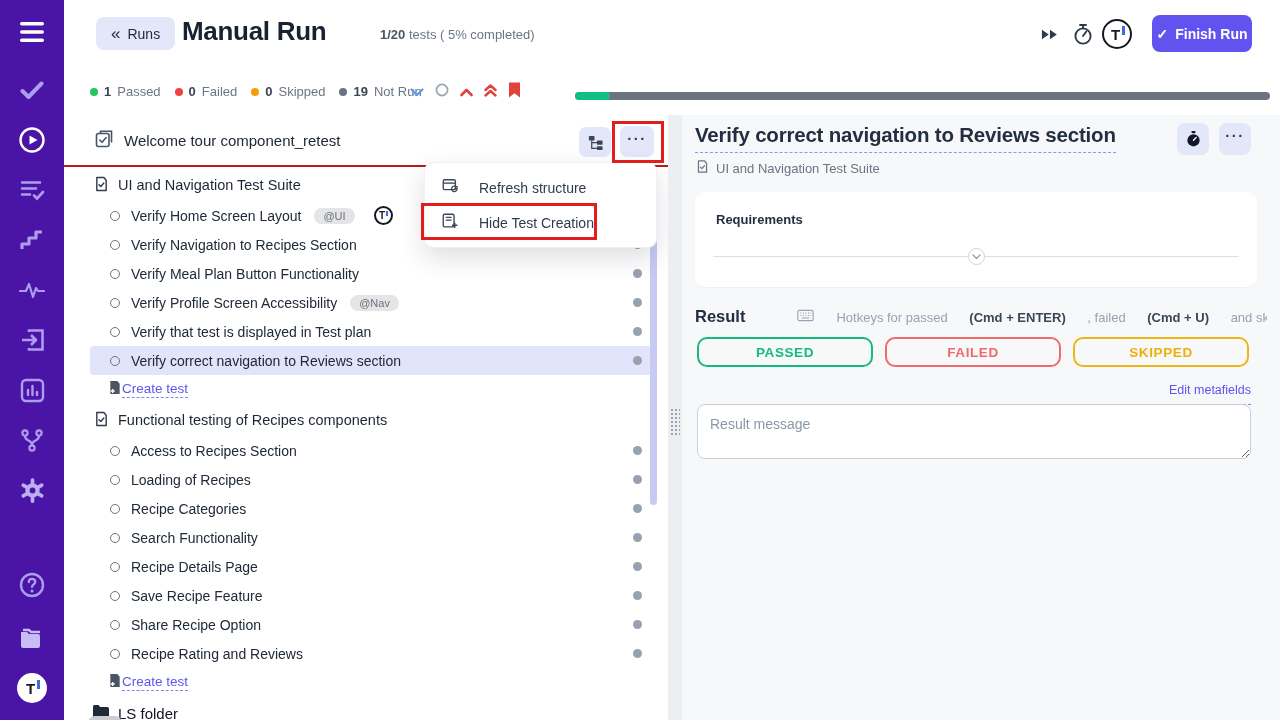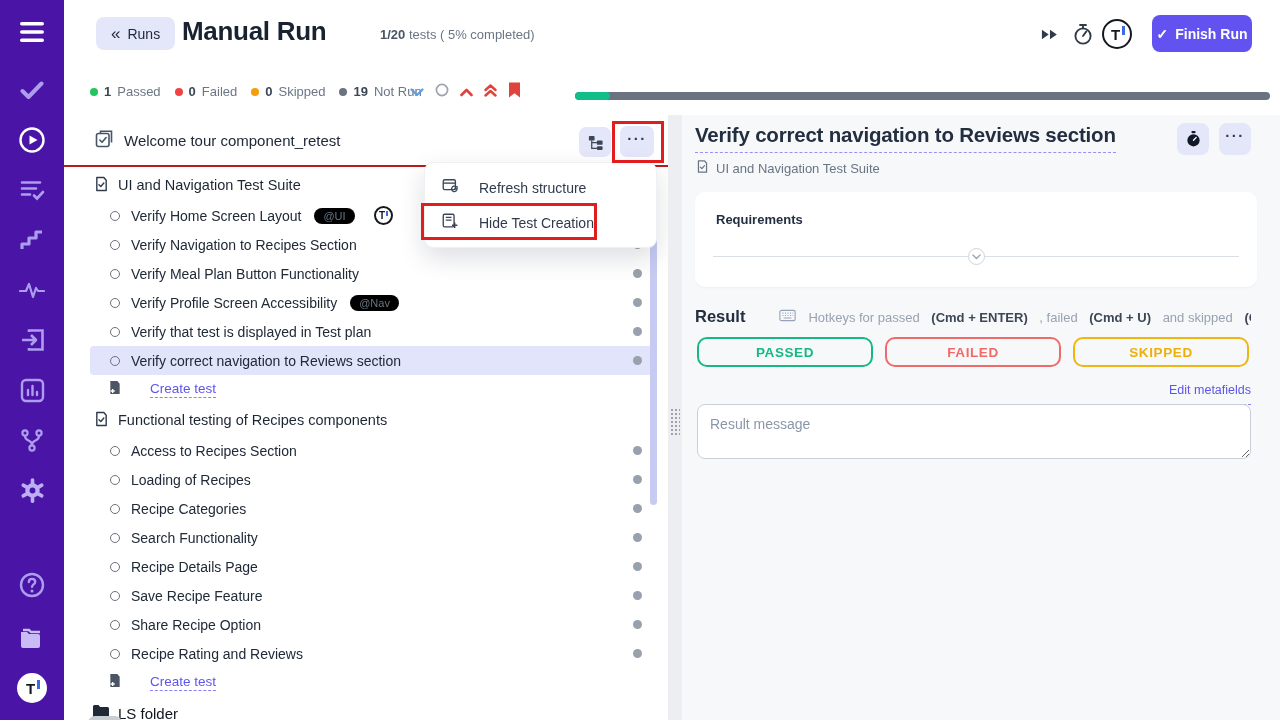--- a/index.html
+++ b/index.html
@@ -53,25 +53,25 @@
   .redbox { position:absolute; border:3px solid #E11D1D; z-index:30; pointer-events:none; }
   #redbox-more { left:548px; top:6px; width:52px; height:42px; }
   #redbox-hide { left:357px; top:88px; width:176px; height:37px; }
 
   
   #tree { position:absolute; left:0; top:54px; width:604px; }
   .trow { display:flex; align-items:center; margin:0 16px 0 26px; }
   .trow.suite { height:32px; gap:9px; padding-left:4px; font-size:14.5px; color:#1C2634; }
   .trow.test { height:29px; gap:11px; padding-left:20px; font-size:14px; color:#202A38; position:relative; }
   .trow.test.sel { background:#E1E4FA; border-radius:4px; }
-  .trow.create { height:29px; gap:28px; padding-left:18px; }
+  .trow.create { height:29px; gap:0; padding-left:18px; }
   .trow.folder { height:32px; gap:8px; padding-left:2px; font-size:15px; color:#10151D; }
   .circ { width:10px; height:10px; border:1.5px solid #6B7280; border-radius:50%; flex:none; }
   .ndot { position:absolute; right:10px; top:50%; margin-top:-4.5px; width:9px; height:9px; border-radius:50%; background:#98A1AE; }
-  .tag { background:#000000; color:#697483; font-size:11px; padding:2px 9px; border-radius:999px; margin-left:2px; }
+  .tag { background:#e5e5e5; color:#697483; font-size:11px; padding:2px 9px; border-radius:999px; margin-left:2px; }
   .link-dashed { color:#5E54EE; font-size:13.5px; border-bottom:1.5px dashed #8A82F3; padding-bottom:1px; cursor:pointer; }
   #lp-scrollbar { position:absolute; left:586px; top:55px; width:7px; height:335px; background:#C7CBF4; border-radius:4px; }
   #folder-badge { position:absolute; left:24px; top:601px; width:34px; height:18px; background:#C9CED6; border-radius:7px 7px 0 0; color:#4A5360; font-size:10px; text-align:center; line-height:18px; }
 
   
   #gutter { position:absolute; left:668px; top:115px; width:14px; height:605px; background:#EDEEF1; }
   #grip { position:absolute; left:2px; top:293px; width:10px; height:28px;
           background-image:radial-gradient(#9CA3AF 1px, transparent 1.2px); background-size:4px 4px; }
 
   
@@ -79,21 +79,21 @@
   #rp-title { position:absolute; left:13px; top:8px; font-size:20.5px; font-weight:800; color:#232F40; border-bottom:1.5px dashed #9A8FF5; padding-bottom:5px; letter-spacing:-0.2px; }
   #rp-timer-btn { left:495px; top:8px; width:32px; height:32px; border-radius:8px; }
   #rp-more-btn { left:537px; top:8px; width:32px; height:32px; border-radius:8px; }
   #rp-suite { position:absolute; left:14px; top:44px; display:flex; align-items:center; gap:7px; font-size:13px; color:#697483; }
   #req-card { position:absolute; left:13px; top:77px; width:562px; height:95px; background:#fff; border-radius:10px; box-shadow:0 1px 2px rgba(15,23,42,.04); }
   #req-title { position:absolute; left:21px; top:20px; font-size:13px; font-weight:800; color:#232F40; }
   #req-divider { position:absolute; left:18px; right:18px; top:64px; height:1px; background:#DADFE7; }
   #req-chevcircle { position:absolute; left:50%; top:56px; margin-left:-8px; width:17px; height:17px; border:1px solid #CBD5E1; border-radius:50%; background:#fff; display:flex; align-items:center; justify-content:center; }
   #result-row { position:absolute; left:13px; top:192px; width:572px; display:flex; align-items:baseline; }
   #result-title { font-size:16.5px; font-weight:800; color:#232F40; }
-  #hotkeys { margin-left:34px; font-size:13px; color:#98A2B0; white-space:nowrap; overflow:hidden; width:472px; display:flex; align-items:center; gap:8px; }
+  #hotkeys { margin-left:52px; font-size:13px; color:#98A2B0; white-space:nowrap; overflow:hidden; width:472px; display:flex; align-items:center; gap:18px; }
   #hotkeys .kb { flex:none; margin-right:4px; }
   #hotkeys b { color:#3B4656; font-weight:700; white-space:pre; }
   #hotkeys span { white-space:pre; }
   #result-btns { position:absolute; left:15px; top:222px; width:552px; display:flex; gap:12px; }
   .res-btn { flex:1; height:30px; border-radius:10px; background:transparent; font-size:13.5px; font-weight:700; letter-spacing:0.6px; cursor:pointer; font-family:inherit; }
   #btn-passed { border:2px solid #16B97F; color:#16B97F; }
   #btn-failed { border:2px solid #F16A6A; color:#F16A6A; }
   #btn-skipped { border:2px solid #EFB613; color:#EEAF08; }
   #edit-meta { position:absolute; right:29px; top:268px; font-size:12.5px; color:#5E54EE; border-bottom:1.5px dashed #8A82F3; padding-bottom:7px; cursor:pointer; }
   #result-msg { position:absolute; left:15px; top:289px; width:554px; height:55px; border:1px solid #C8D1DB; border-radius:8px; background:#fff; resize:vertical; font-family:inherit; font-size:14px; color:#2F3B4C; padding:11px 12px; }

